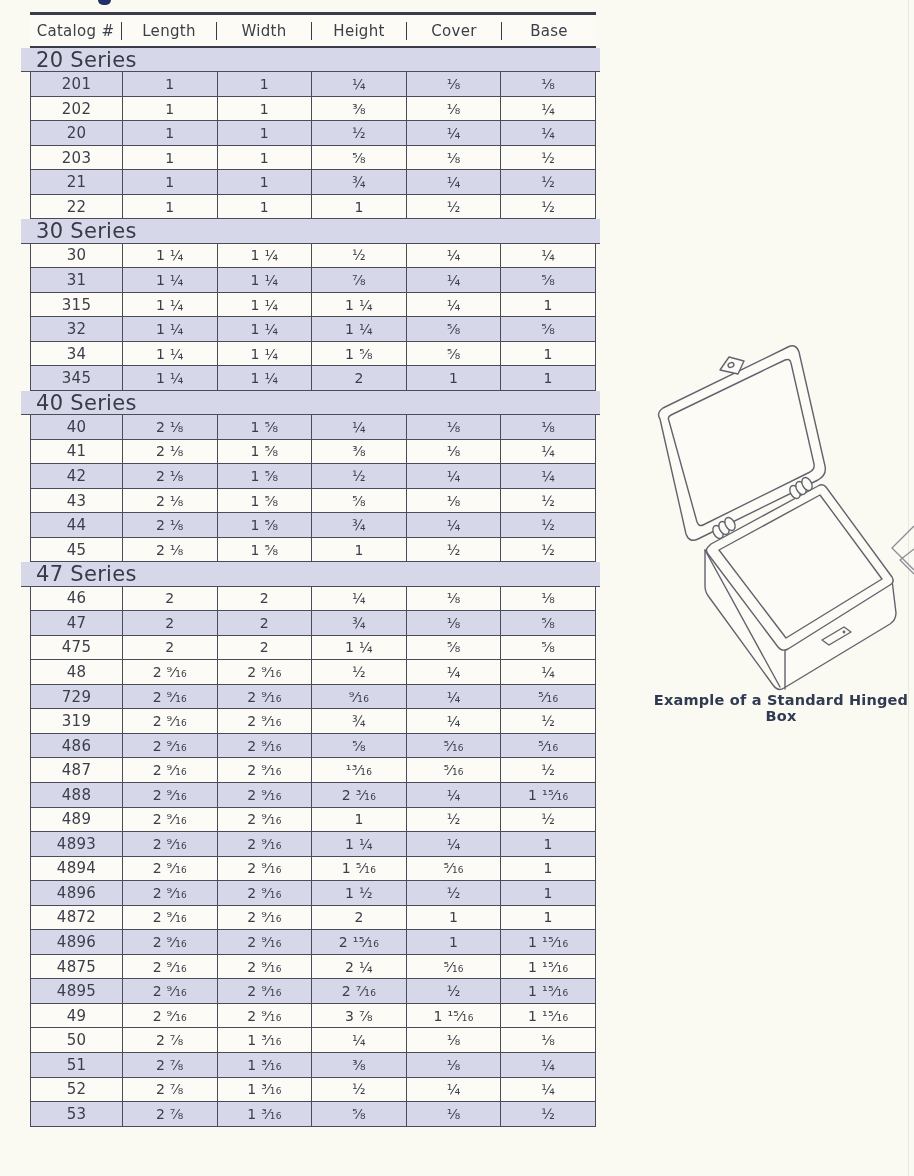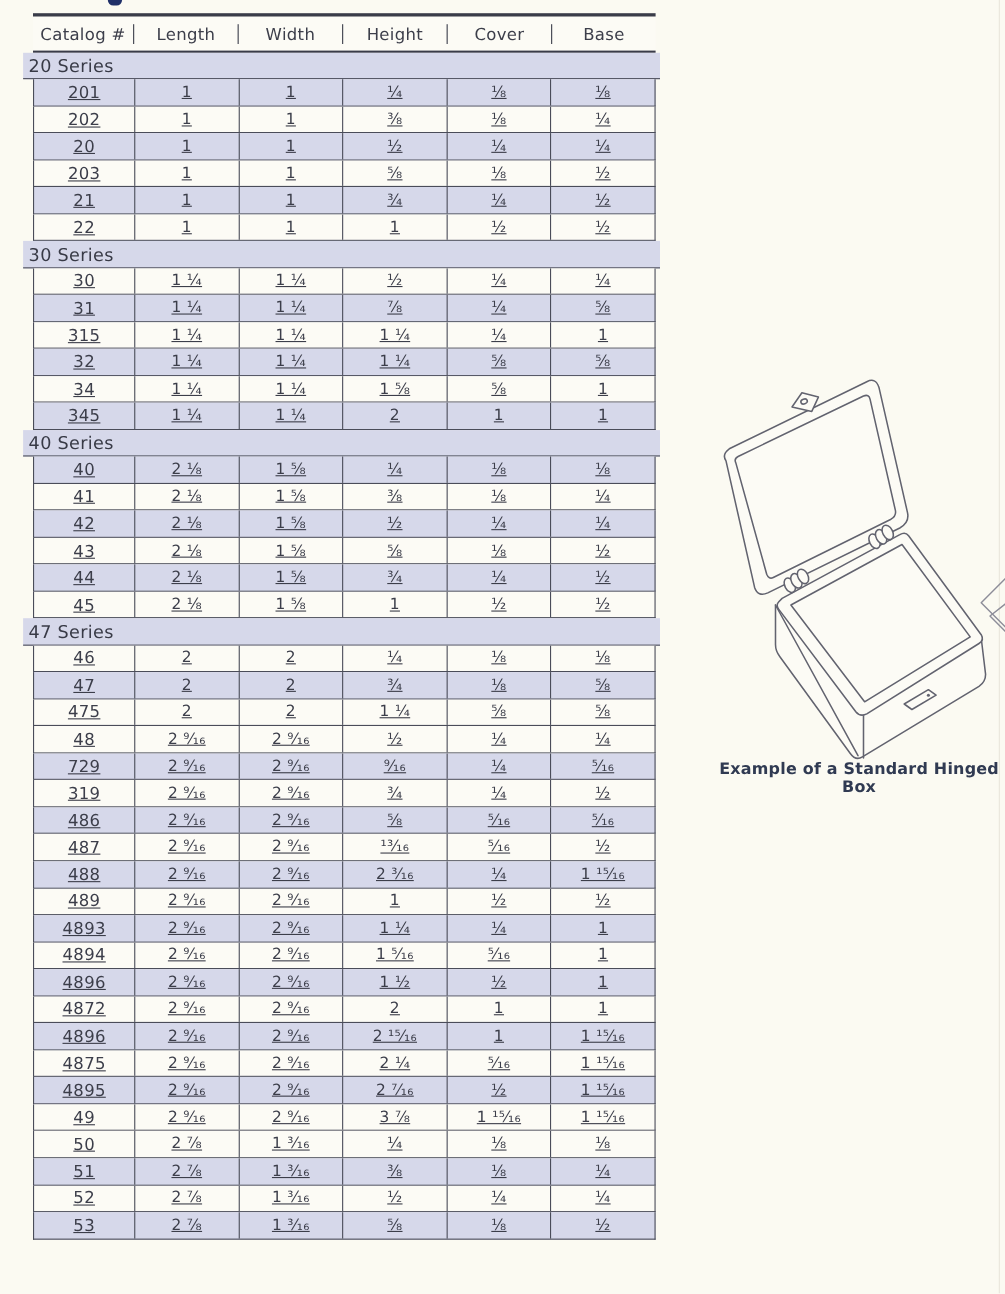--- a/index.html
+++ b/index.html
@@ -20,27 +20,27 @@
     border-top:3px solid #3a3c49;border-bottom:2px solid #3a3c49;background:#fcfbf5;
   }
   .hcell{
     flex:1;display:flex;align-items:center;justify-content:center;
     font-size:15px;letter-spacing:.3px;border-left:1.4px solid #3a3c49;
   }
   .hcell:first-child{border-left:none;flex:0 0 91px;}
 
   .band{
     height:24.2px;background:#d6d8ea;border-bottom:1.6px solid #4a4c59;
-    display:flex;align-items:center;font-size:16px;letter-spacing:.3px;
-    margin-left:-9px;width:calc(100% + 13px);padding-left:5px;box-sizing:border-box;
+    display:flex;align-items:center;font-size:21px;letter-spacing:.3px;
+    margin-left:-9px;width:calc(100% + 13px);padding-left:15px;box-sizing:border-box;
     color:#383a46;
   }
   .row{
     display:flex;height:24.55px;box-sizing:border-box;background:#fcfbf5;
-    border-bottom:1.5px solid #4a4c59;border-left:1.4px solid #4a4c59;border-right:1.4px solid #4a4c59;text-decoration:underline;
+    border-bottom:1.5px solid #4a4c59;border-left:1.4px solid #4a4c59;border-right:1.4px solid #4a4c59;
   }
   .row.shaded{background:#d6d8ea;}
   .cell{
     flex:1;display:flex;align-items:center;justify-content:center;
     font-size:14px;letter-spacing:.3px;border-left:1.3px solid #4a4c59;
   }
   .cell.cat{border-left:none;flex:0 0 91px;font-size:15px;}
 
   .illustration{position:absolute;left:650px;top:342px;width:260px;height:352px;}
   .illustration svg{display:block;}

